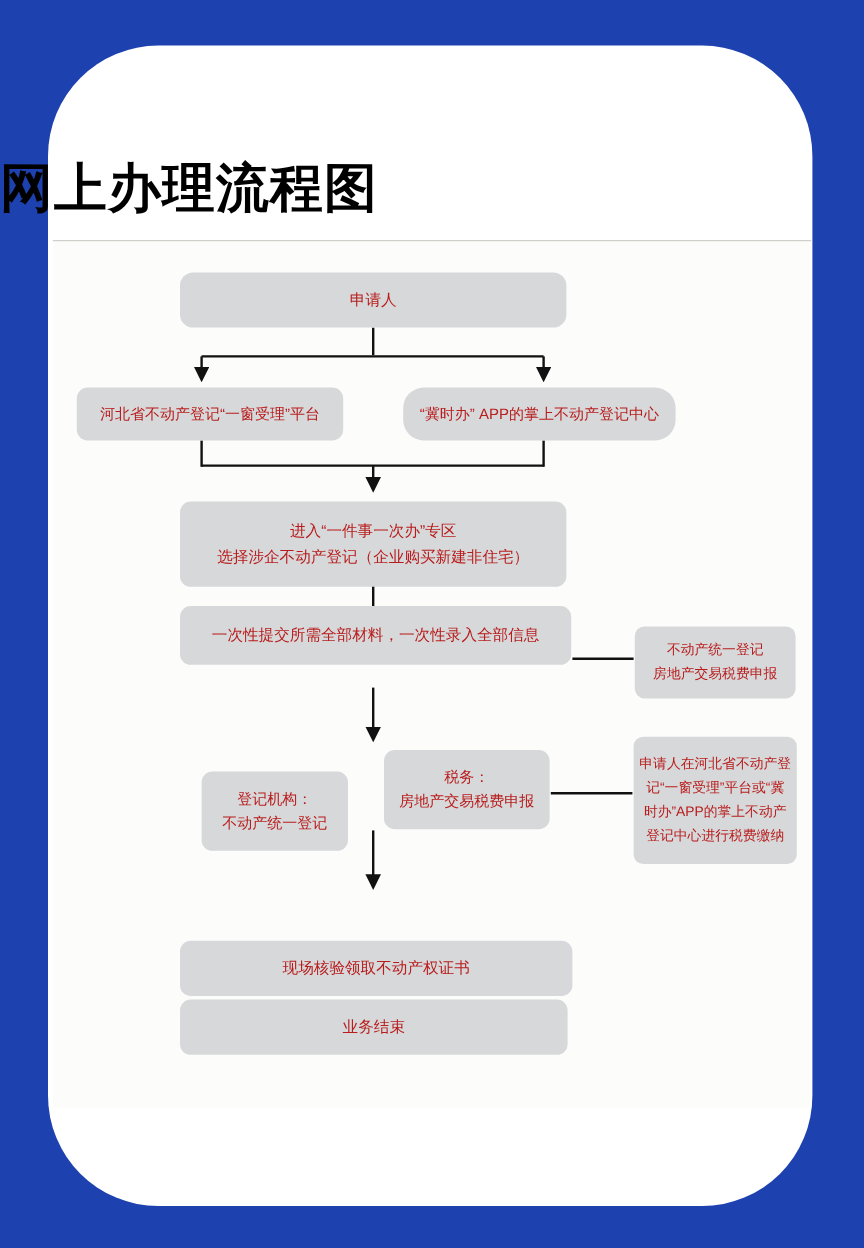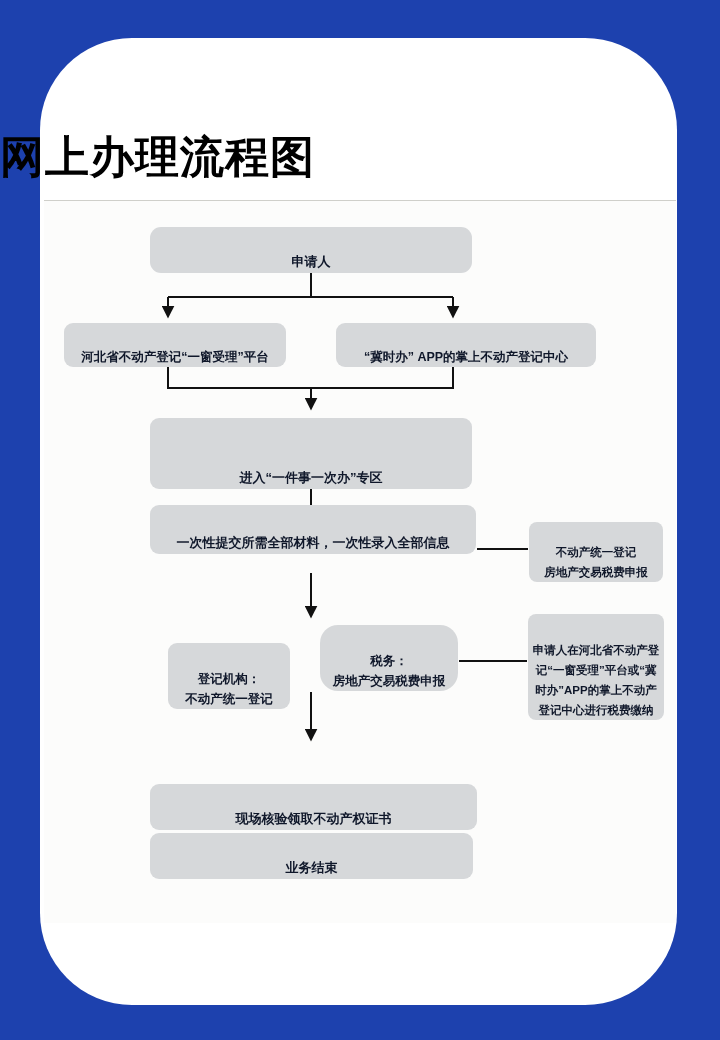--- a/index.html
+++ b/index.html
@@ -22,33 +22,33 @@
   .scan {
     position:absolute; left:44px; top:200px; width:632px; height:722px;
     background:#fcfcfb; border-top:1px solid #cfcfca;
   }
   svg.connectors {
     position:absolute; left:0; top:0; width:720px; height:1040px;
     pointer-events:none;
   }
   .node {
     position:absolute; background:#d6d8da; border-radius:9px;
-    display:flex; flex-direction:column; align-items:center; justify-content:flex-end;
-    font-weight:bold; color:#0f172a; text-align:center;
+    display:flex; flex-direction:column; align-items:center; justify-content:center;
+    font-weight:normal; color:#b91c1c; text-align:center;
     font-size:13px; line-height:1.6;
   }
   .node.small { font-size:11.5px; line-height:1.75; border-radius:8px; }
   .n-applicant { left:150px; top:227px; width:322px; height:46px; border-radius:11px; }
   .n-platform  { left:64px;  top:323px; width:222px; height:44px; font-size:12.5px; }
-  .n-app       { left:336px; top:323px; width:260px; height:44px; font-size:12.5px; }
+  .n-app       { left:336px; top:323px; width:227px; height:44px; font-size:12.5px;border-radius:17px; }
   .n-zone      { left:150px; top:418px; width:322px; height:71px; }
   .n-submit    { left:150px; top:505px; width:326px; height:49px; }
   .n-sidereg   { left:529px; top:522px; width:134px; height:60px; }
   .n-registry  { left:168px; top:643px; width:122px; height:66px; font-size:12.5px; }
-  .n-tax       { left:320px; top:625px; width:138px; height:66px; font-size:12.5px;border-radius:18px; }
+  .n-tax       { left:320px; top:625px; width:138px; height:66px; font-size:12.5px; }
   .n-sidepay   { left:528px; top:614px; width:136px; height:106px; }
   .n-verify    { left:150px; top:784px; width:327px; height:46px; }
   .n-end       { left:150px; top:833px; width:323px; height:46px; }
 </style>
 </head>
 <body>
 
 <div class="card"></div>
 
 <h1 class="page-title">网上办理流程图</h1>
@@ -94,20 +94,21 @@
 <div class="node n-platform">
   <span>河北省不动产登记“一窗受理”平台</span>
 </div>
 
 <div class="node n-app">
   <span>“冀时办” APP的掌上不动产登记中心</span>
 </div>
 
 <div class="node n-zone">
   <div>进入“一件事一次办”专区</div>
+  <div>选择涉企不动产登记（企业购买新建非住宅）</div>
 </div>
 
 <div class="node n-submit">
   <span>一次性提交所需全部材料，一次性录入全部信息</span>
 </div>
 
 <div class="node small n-sidereg">
   <div>不动产统一登记</div>
   <div>房地产交易税费申报</div>
 </div>

